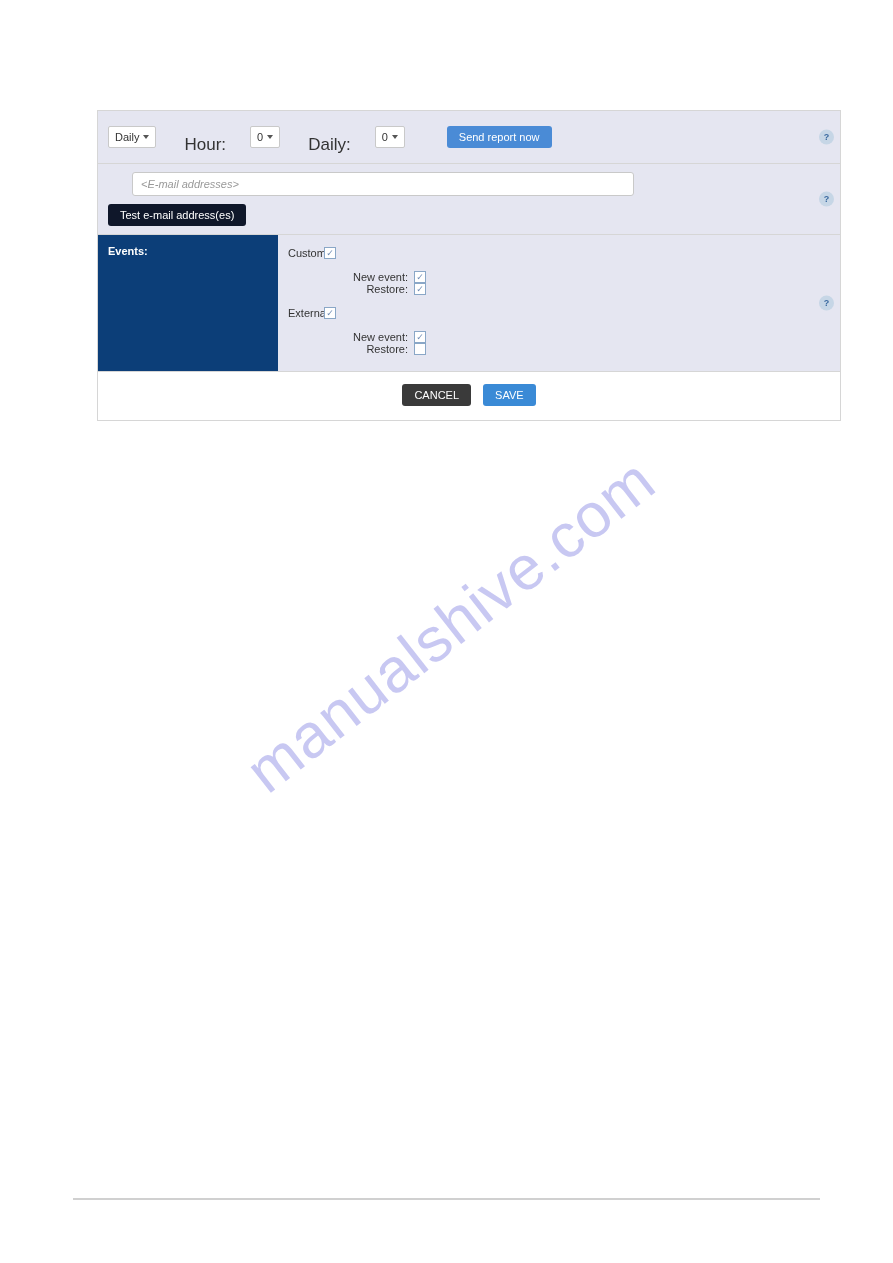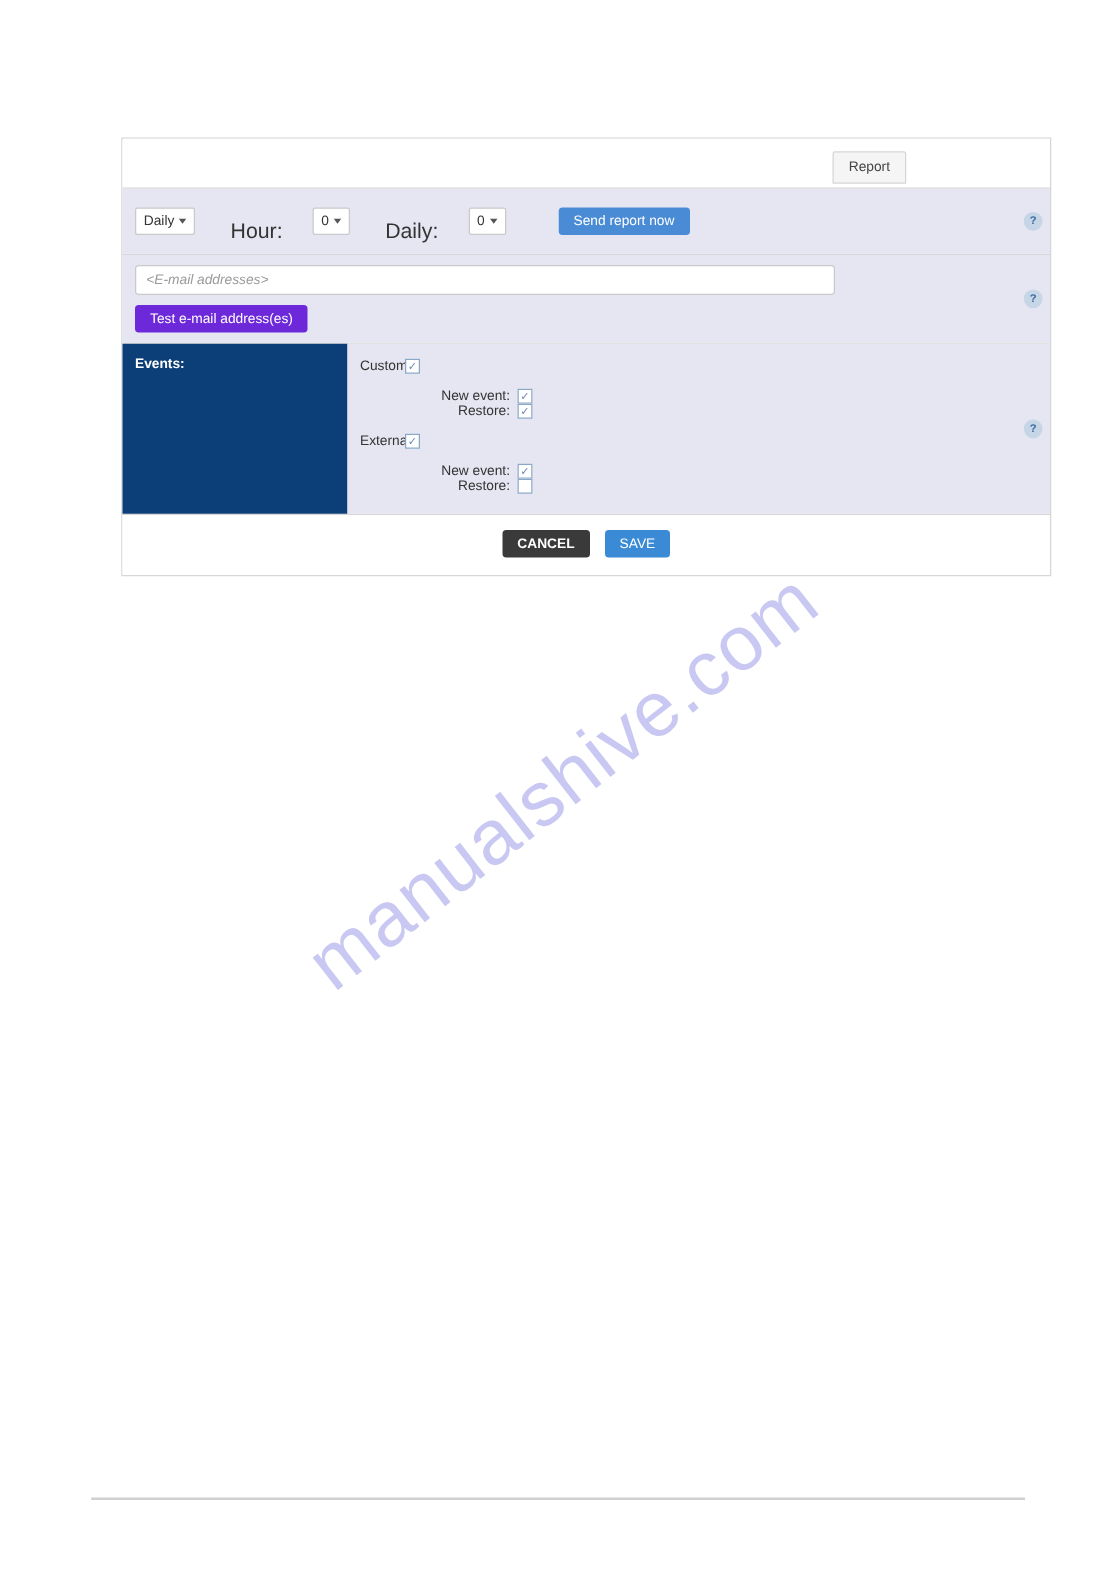--- a/index.html
+++ b/index.html
@@ -89,48 +89,49 @@
   .btn {
     display: inline-block;
     border-radius: 3px;
     font-size: 11px;
     padding: 5px 12px;
     border: 0;
     cursor: pointer;
     color: #ffffff;
   }
   .btn-blue { background: #4a8bd6; }
-  .btn-blue-soft { background: #6d28d9; }
+  .btn-blue-soft { background: #0f172a; }
   .btn-dark { background: #3a3a3a; }
   .btn-primary { background: #3a8ad6; font-weight: normal; }
-  .btn-dark.bold { font-weight: bold; text-align: center; }
+  .btn-dark.bold { font-weight: normal; text-align: center; }
   .help {
     position: absolute;
     right: 6px;
     top: 50%;
     transform: translateY(-50%);
     width: 15px;
     height: 15px;
     border-radius: 50%;
     background: #c6d6e6;
     color: #3b6aa0;
     font-size: 9px;
     line-height: 15px;
     text-align: center;
     font-weight: bold;
     cursor: pointer;
   }
   .input-text {
-    width: 560px;
+    width: 502px;
     background: #ffffff;
     border: 1px solid #c9c9c9;
     border-radius: 3px;
     padding: 5px 8px;
     font-size: 11px;
     color: #888;
+    margin-left: 24px;
   }
   .input-text::placeholder { color: #999; font-style: italic; }
   .vstack { display: flex; flex-direction: column; gap: 8px; }
   .events-grid {
     display: flex;
     flex-direction: column;
     gap: 12px;
     padding-top: 4px;
     padding-bottom: 8px;
   }
@@ -191,25 +192,20 @@
     bottom: 63px;
     height: 2px;
     background: #d0d0d0;
   }
 </style>
 </head>
 <body>
 
 <div class="page">
 
-  <div class="tab-bar">
-    <div class="tab">
-      <span>Report</span>
-    </div>
-  </div>
 
   <div class="row">
     <div class="value-cell">
       <div class="controls-line">
         <div class="select-box">
           <span>Daily</span>
           <span class="caret"></span>
         </div>
         <span class="inline-label">Hour:</span>
         <div class="select-box">

